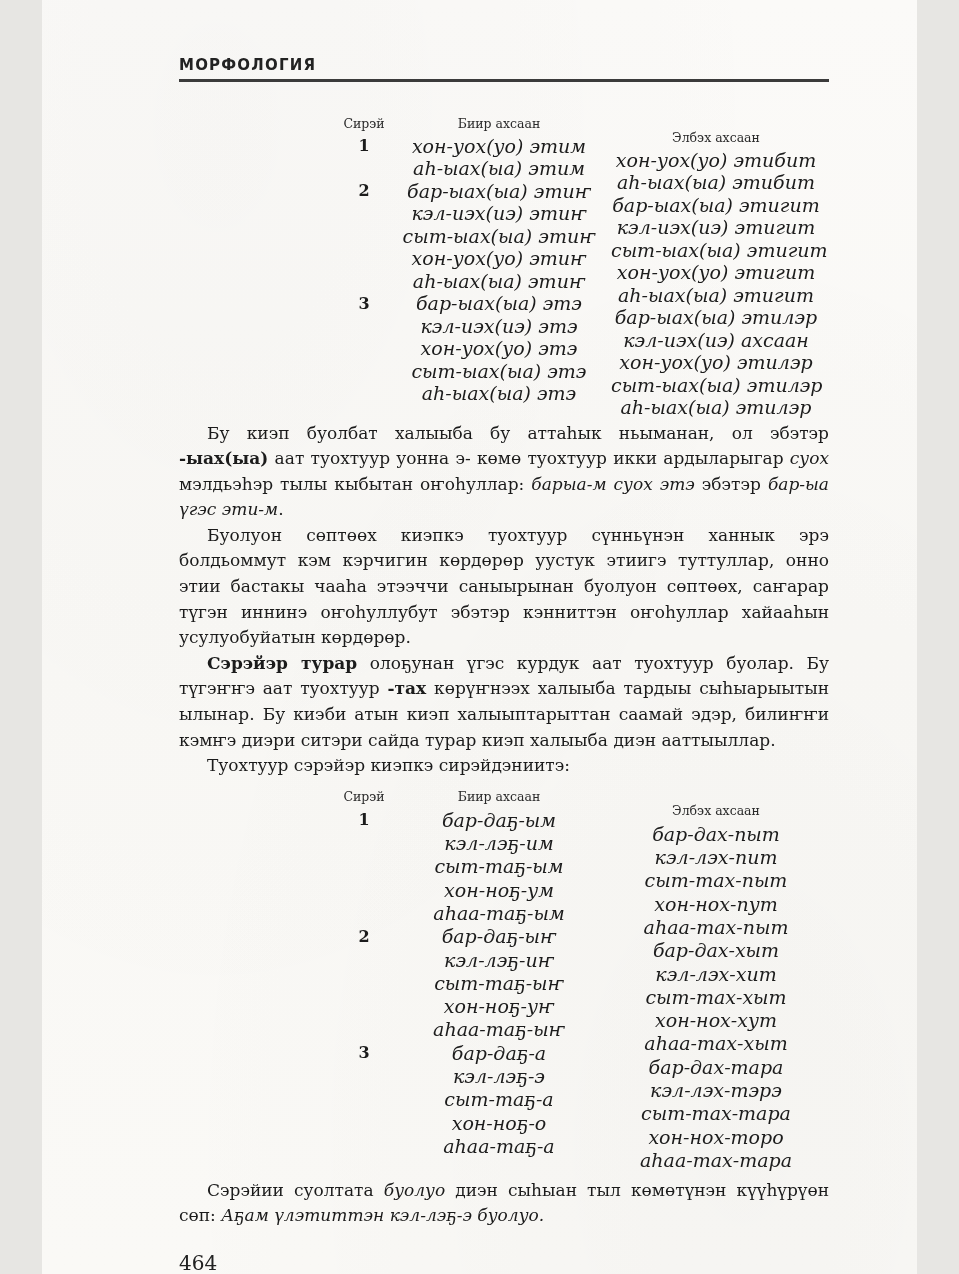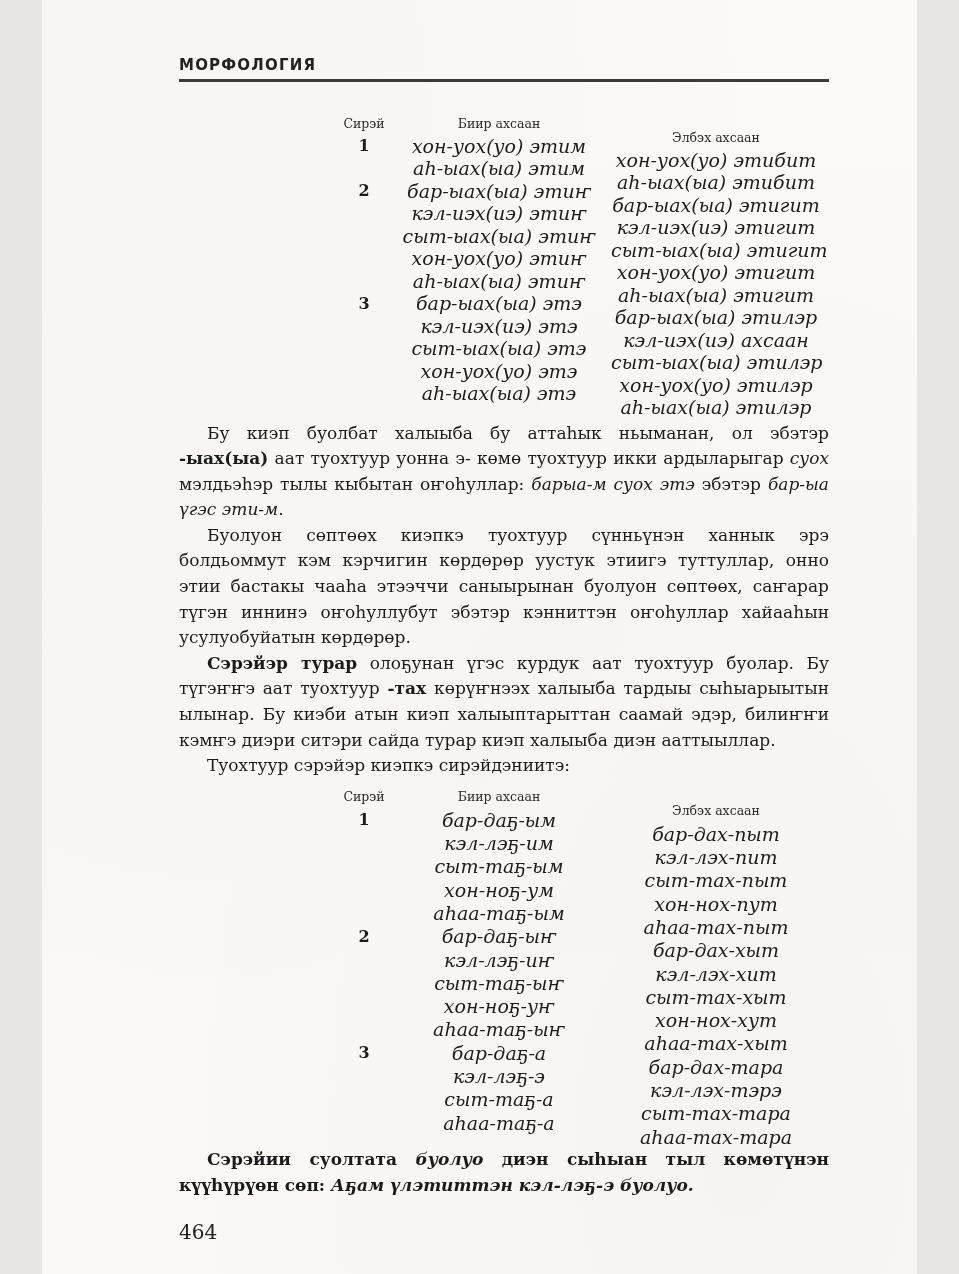--- a/index.html
+++ b/index.html
@@ -43,21 +43,21 @@
   .c2 { width: 210px; margin-left: 12px; margin-top: 28px; }
   .t-head .t-cell {
     font-style: normal;
     font-size: 12.5px;
     color: #2a2a2a;
   }
   .person { font-size: 16px; font-weight: 600; }
   .form { font-style: italic; font-size: 19px; white-space: nowrap; }
   
   .body-text { margin-top: 16px; }
-  .body-text.closing { margin-top: 13px; font-weight: bold; }
+  .body-text.closing { margin-top: 20px; }
   .para {
     margin: 0;
     font-size: 17px;
     line-height: 25.6px;
     text-align: justify;
     text-indent: 28px;
     color: #1b1b1b;
   }
   .para .bold { font-weight: bold; }
   .para .italic { font-style: italic; }
@@ -119,27 +119,27 @@
         <div class="t-cell c1 form">бар-ыах(ыа) этэ</div>
         <div class="t-cell c2 form">бар-ыах(ыа) этилэр</div>
       </div>
       <div class="t-row">
         <div class="t-cell c0 person"></div>
         <div class="t-cell c1 form">кэл-иэх(иэ) этэ</div>
         <div class="t-cell c2 form">кэл-иэх(иэ) ахсаан</div>
       </div>
       <div class="t-row">
         <div class="t-cell c0 person"></div>
+        <div class="t-cell c1 form">хон-уох(уо) этэ</div>
+        <div class="t-cell c2 form">хон-уох(уо) этилэр</div>
+      </div>
+      <div class="t-row">
+        <div class="t-cell c0 person"></div>
         <div class="t-cell c1 form">сыт-ыах(ыа) этэ</div>
         <div class="t-cell c2 form">сыт-ыах(ыа) этилэр</div>
-      </div>
-      <div class="t-row">
-        <div class="t-cell c0 person"></div>
-        <div class="t-cell c1 form">хон-уох(уо) этэ</div>
-        <div class="t-cell c2 form">хон-уох(уо) этилэр</div>
       </div>
       <div class="t-row">
         <div class="t-cell c0 person"></div>
         <div class="t-cell c1 form">аһ-ыах(ыа) этэ</div>
         <div class="t-cell c2 form">аһ-ыах(ыа) этилэр</div>
       </div>
     </section>
 
   <section class="body-text" id="paras-top">
       <p class="para"><span>Бу киэп буолбат халыыба бу аттаһык ньыманан, ол эбэтэр </span><span class="bold">-ыах(ыа)</span><span> аат туохтуур уонна э- көмө туохтуур икки ардыларыгар </span><span class="italic">суох</span><span> мэлдьэһэр тылы кыбытан оҥоһуллар: </span><span class="italic">барыа-м суох этэ</span><span> эбэтэр </span><span class="italic">бар-ыа үгэс эти-м</span><span>.</span></p>
@@ -214,20 +214,25 @@
         <div class="t-cell c1 form">кэл-лэҕ-э</div>
         <div class="t-cell c2 form">кэл-лэх-тэрэ</div>
       </div>
       <div class="t-row">
         <div class="t-cell c0 person"></div>
         <div class="t-cell c1 form">сыт-таҕ-а</div>
         <div class="t-cell c2 form">сыт-тах-тара</div>
       </div>
       <div class="t-row">
         <div class="t-cell c0 person"></div>
+        <div class="t-cell c1 form">хон-ноҕ-о</div>
+        <div class="t-cell c2 form">хон-нох-торо</div>
+      </div>
+      <div class="t-row">
+        <div class="t-cell c0 person"></div>
         <div class="t-cell c1 form">аһаа-таҕ-а</div>
         <div class="t-cell c2 form">аһаа-тах-тара</div>
       </div>
     </section>
 
   <section class="body-text closing" id="paras-bottom">
       <p class="para"><span>Сэрэйии суолтата </span><span class="italic">буолуо</span><span> диэн сыһыан тыл көмөтүнэн күүһүрүөн сөп: </span><span class="italic">Аҕам үлэтиттэн кэл-лэҕ-э буолуо.</span></p>
     </section>
 
   <div class="page-number">464</div>

